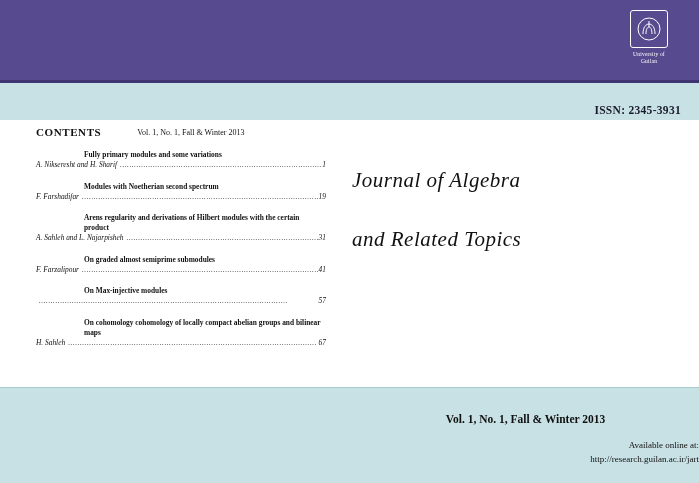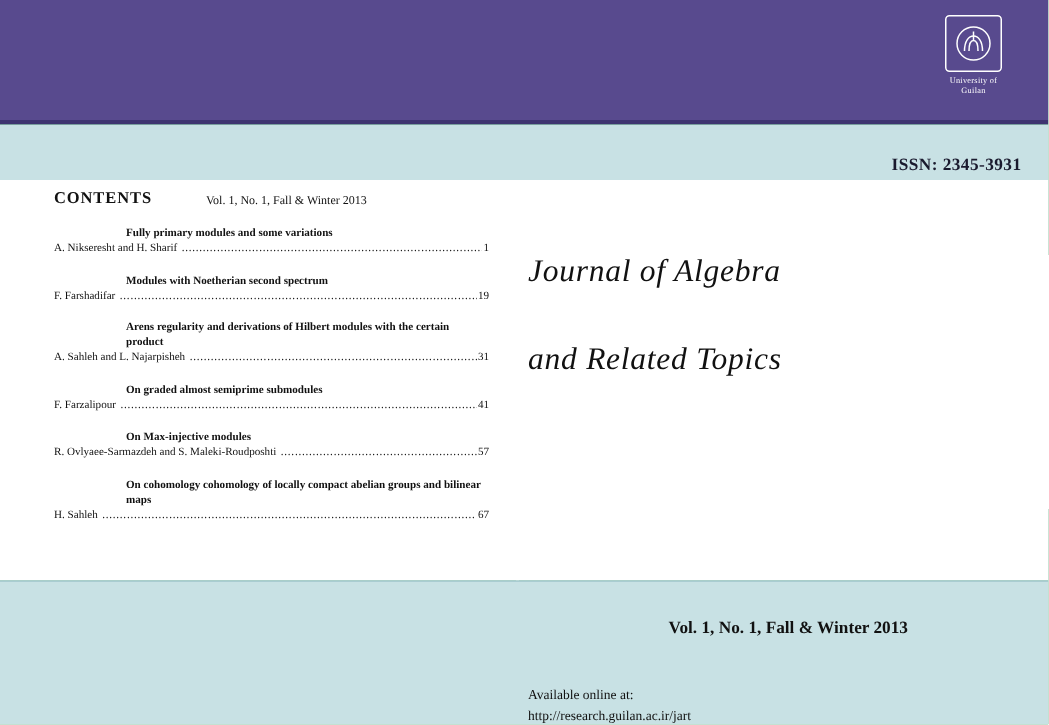--- a/index.html
+++ b/index.html
@@ -88,21 +88,21 @@
   }
   
   .contents-wrap {
     position: absolute;
     left: 36px;
     top: 126px;
     width: 290px;
   }
   .contents-head {
     display: flex;
-    align-items: flex-end;
+    align-items: center;
   }
   .contents-title {
     font-size: 11px;
     font-weight: bold;
     letter-spacing: 0.6px;
     color: #111111;
   }
   .issue-line {
     font-size: 8px;
     color: #111111;
@@ -121,20 +121,21 @@
     line-height: 10px;
     padding-left: 48px;
   }
   .toc-item .art-auth-row {
     display: flex;
     align-items: flex-end;
     font-size: 7.4px;
     color: #111111;
     line-height: 10px;
     white-space: nowrap;
+    font-style: italic;
   }
   .toc-item .art-authors {
     flex: 0 0 auto;
   }
   .toc-item .dots {
     flex: 1 1 auto;
     overflow: hidden;
     margin: 0 1px 0 3px;
     font-size: 7.4px;
     letter-spacing: 0.5px;
@@ -197,23 +198,23 @@
     top: 413px;
     width: 347px;
     text-align: center;
     font-size: 11.5px;
     font-weight: bold;
     color: #111111;
   }
   .footer-avail {
     position: absolute;
     left: 352px;
-    top: 456px;
+    top: 438px;
     width: 347px;
-    text-align: left;
+    text-align: right;
     font-size: 9px;
     color: #111111;
     line-height: 14px;
   }
   .footer-url {
     font-size: 9px;
     color: #111111;
   }
 </style>
 </head>
@@ -283,21 +284,20 @@
         <div class="art-auth-row">
           <span class="art-authors">F. Farzalipour</span>
           <span class="dots">..........................................................................................................</span>
           <span class="page-no">41</span>
         </div>
       </div>
 
       <div class="toc-item">
         <div class="art-title">On Max-injective modules</div>
         <div class="art-auth-row">
-          <span class="art-authors">R. Ovlyaee-Sarmazdeh and S. Maleki-Roudposhti</span>
           <span class="dots">..........................................................................................................</span>
           <span class="page-no">57</span>
         </div>
       </div>
 
       <div class="toc-item">
         <div class="art-title">On cohomology cohomology of locally compact abelian groups and bilinear maps</div>
         <div class="art-auth-row">
           <span class="art-authors">H. Sahleh</span>
           <span class="dots">..........................................................................................................</span>

